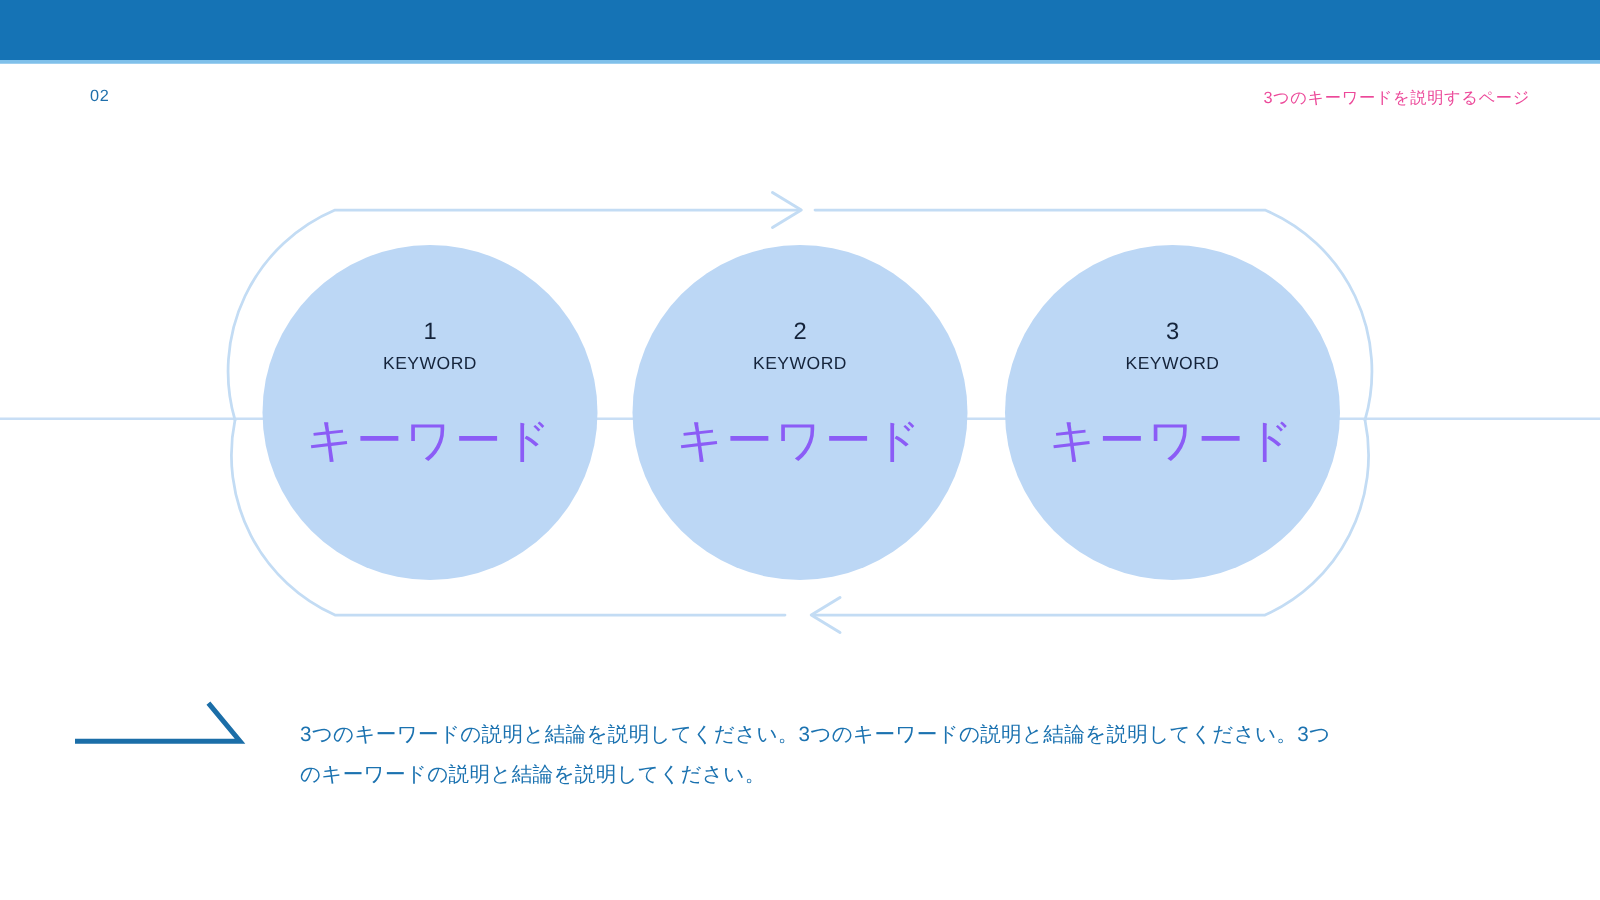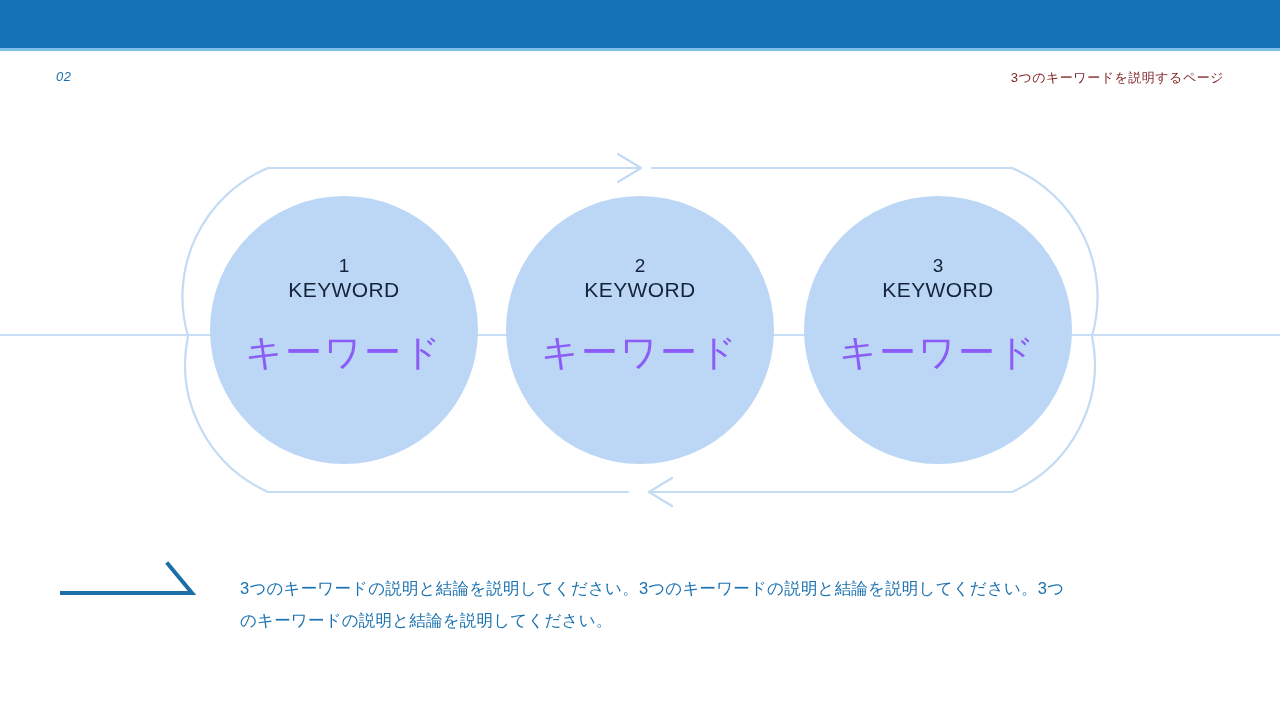--- a/index.html
+++ b/index.html
@@ -27,31 +27,30 @@
     position: absolute;
     left: 0; top: 48px;
     width: 1280px;
     height: 3px;
     background: #7fc0ea;
   }
 
   
   #page-number {
     position: absolute;
-    left: 56px; top: 69px;
+    left: 72px; top: 69px;
     font-size: 13px;
     color: #1f6fab;
     letter-spacing: 0.5px;
-    font-style: italic;
   }
   #header-title {
     position: absolute;
     right: 56px; top: 69px;
     font-size: 13px;
-    color: #7f1d1d;
+    color: #ec4899;
     letter-spacing: 0.5px;
     white-space: nowrap;
   }
 
   
   #center-rule {
     position: absolute;
     left: 0; top: 334px;
     width: 1280px;
     height: 1.5px;
@@ -79,21 +78,21 @@
     width: 100%;
     text-align: center;
     color: #14233a;
   }
   .circle-index {
     font-size: 19px;
     line-height: 24px;
     font-weight: 400;
   }
   .circle-kw-en {
-    font-size: 21px;
+    font-size: 14px;
     line-height: 24px;
     letter-spacing: 0.4px;
     font-weight: 400;
   }
   .circle-kw-jp {
     font-size: 37px;
     line-height: 46px;
     letter-spacing: 2px;
     color: #8b5cf6;
     font-weight: 400;

